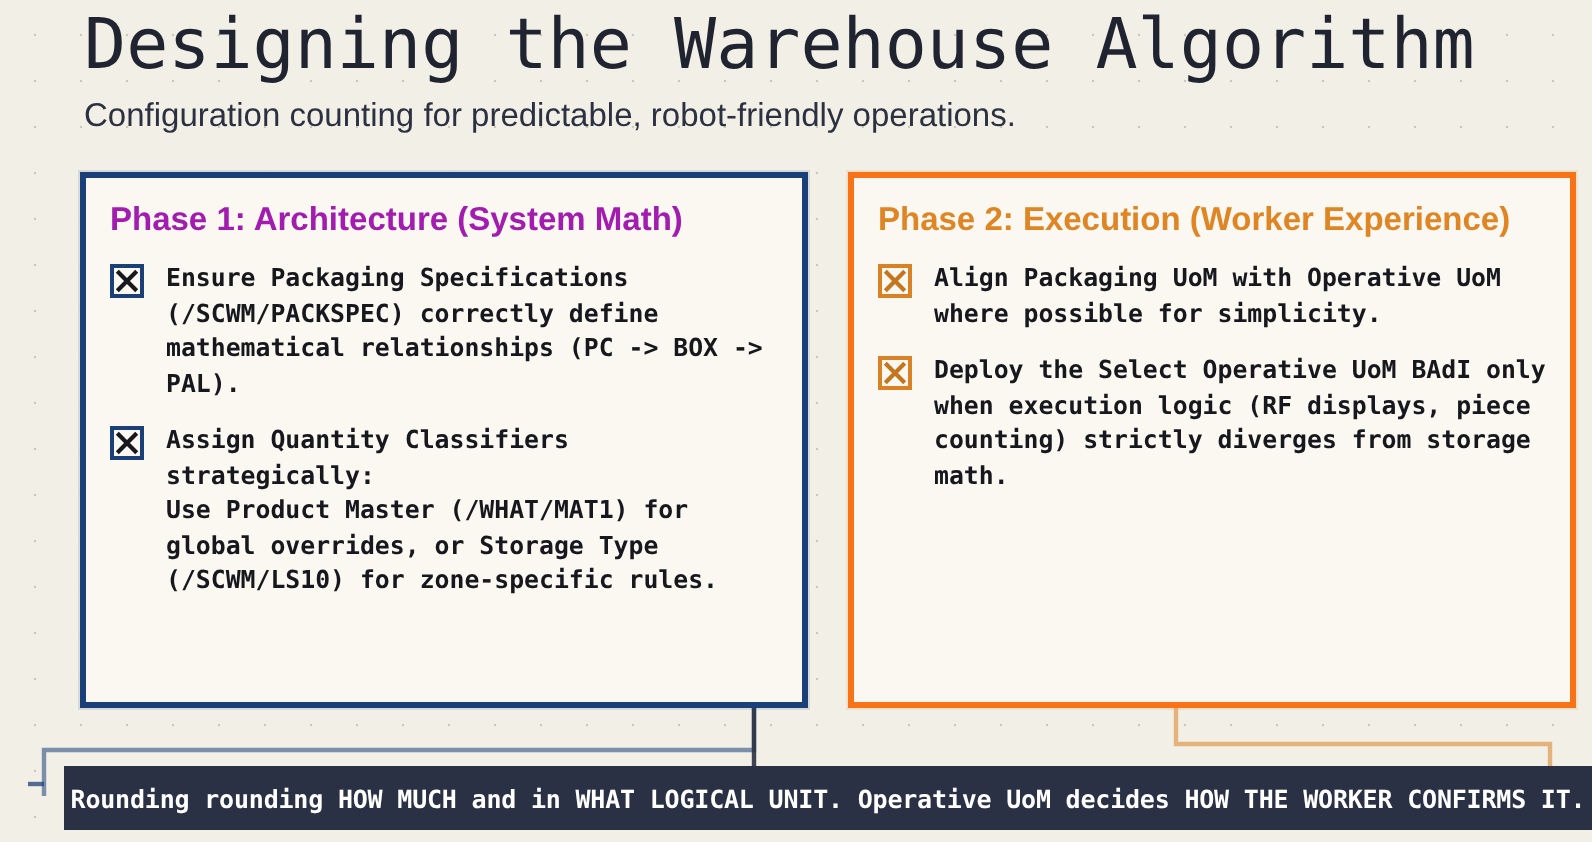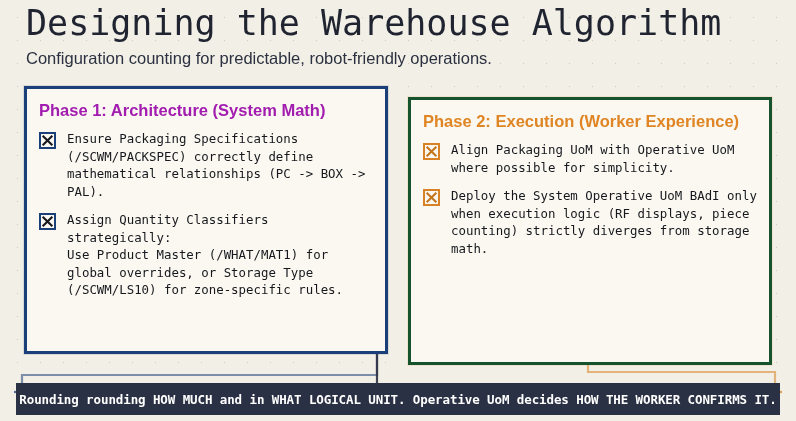--- a/index.html
+++ b/index.html
@@ -23,21 +23,21 @@
     background-color: #f2efe6;
     background-image:
       radial-gradient(circle, rgba(120,110,90,0.30) 0.7px, rgba(0,0,0,0) 0.8px);
     background-size: 23px 23px;
     background-position: 6px 6px;
     z-index: 0;
   }
 
   #root {
     position: absolute;
-    left: 0; top: 0;
+    left: 16px; top: 0;
     width: 700px; height: 421px;
     z-index: 3;
   }
 
   
   .header {
     position: absolute;
     left: 26px;
     top: 2px;
     width: 740px;
@@ -71,23 +71,22 @@
     width: 364px;
     height: 268px;
     border: 3px solid #1b3f78;
     box-shadow: 0 0 0 1px rgba(27,63,120,0.12);
   }
   .panel-orange {
     left: 408px;
     top: 86px;
     width: 364px;
     height: 268px;
-    border: 3px solid #14532d;
+    border: 3px solid #f97316;
     box-shadow: 0 0 0 1px rgba(217,129,37,0.12);
-    margin-top: 11px;
   }
   .panel-title {
     font-family: "Liberation Sans", sans-serif;
     font-weight: bold;
     font-size: 16.5px;
     line-height: 20px;
     padding: 11px 0 0 12px;
     white-space: nowrap;
   }
   .panel-navy .panel-title { color: #a21caf; }
@@ -113,21 +112,21 @@
   }
   .checkbox.navy { border: 2px solid #1b3f78; }
   .checkbox.orange { border: 2px solid #d98125; }
   .checkbox svg { display: block; }
 
   .check-text {
     font-family: "DejaVu Sans Mono", "Liberation Mono", monospace;
     font-size: 12.4px;
     line-height: 17.5px;
     color: #16181d;
-    font-weight: normal;
+    font-weight: bold;
     white-space: pre-line;
   }
 
   
   #connectors {
     position: absolute;
     left: 0; top: 0;
     width: 796px; height: 421px;
     z-index: 2;
   }
@@ -224,21 +223,21 @@
         <span class="check-text">Align Packaging UoM with Operative UoM
 where possible for simplicity.</span>
       </div>
 
       <div class="check-item">
         <span class="checkbox orange">
           <svg width="13" height="13" viewBox="0 0 13 13">
             <path d="M2.4 2.4 L10.6 10.6 M10.6 2.4 L2.4 10.6" stroke="#c4761f" stroke-width="2.1" stroke-linecap="square"></path>
           </svg>
         </span>
-        <span class="check-text">Deploy the System Operative UoM BAdI only
+        <span class="check-text">Deploy the Select Operative UoM BAdI only
 when execution logic (RF displays, piece
 counting) strictly diverges from storage
 math.</span>
       </div>
 
     </div>
   </div>
 
   <div class="banner">
     <span class="banner-text">Rounding rounding HOW MUCH and in WHAT LOGICAL UNIT. Operative UoM decides HOW THE WORKER CONFIRMS IT.</span>

